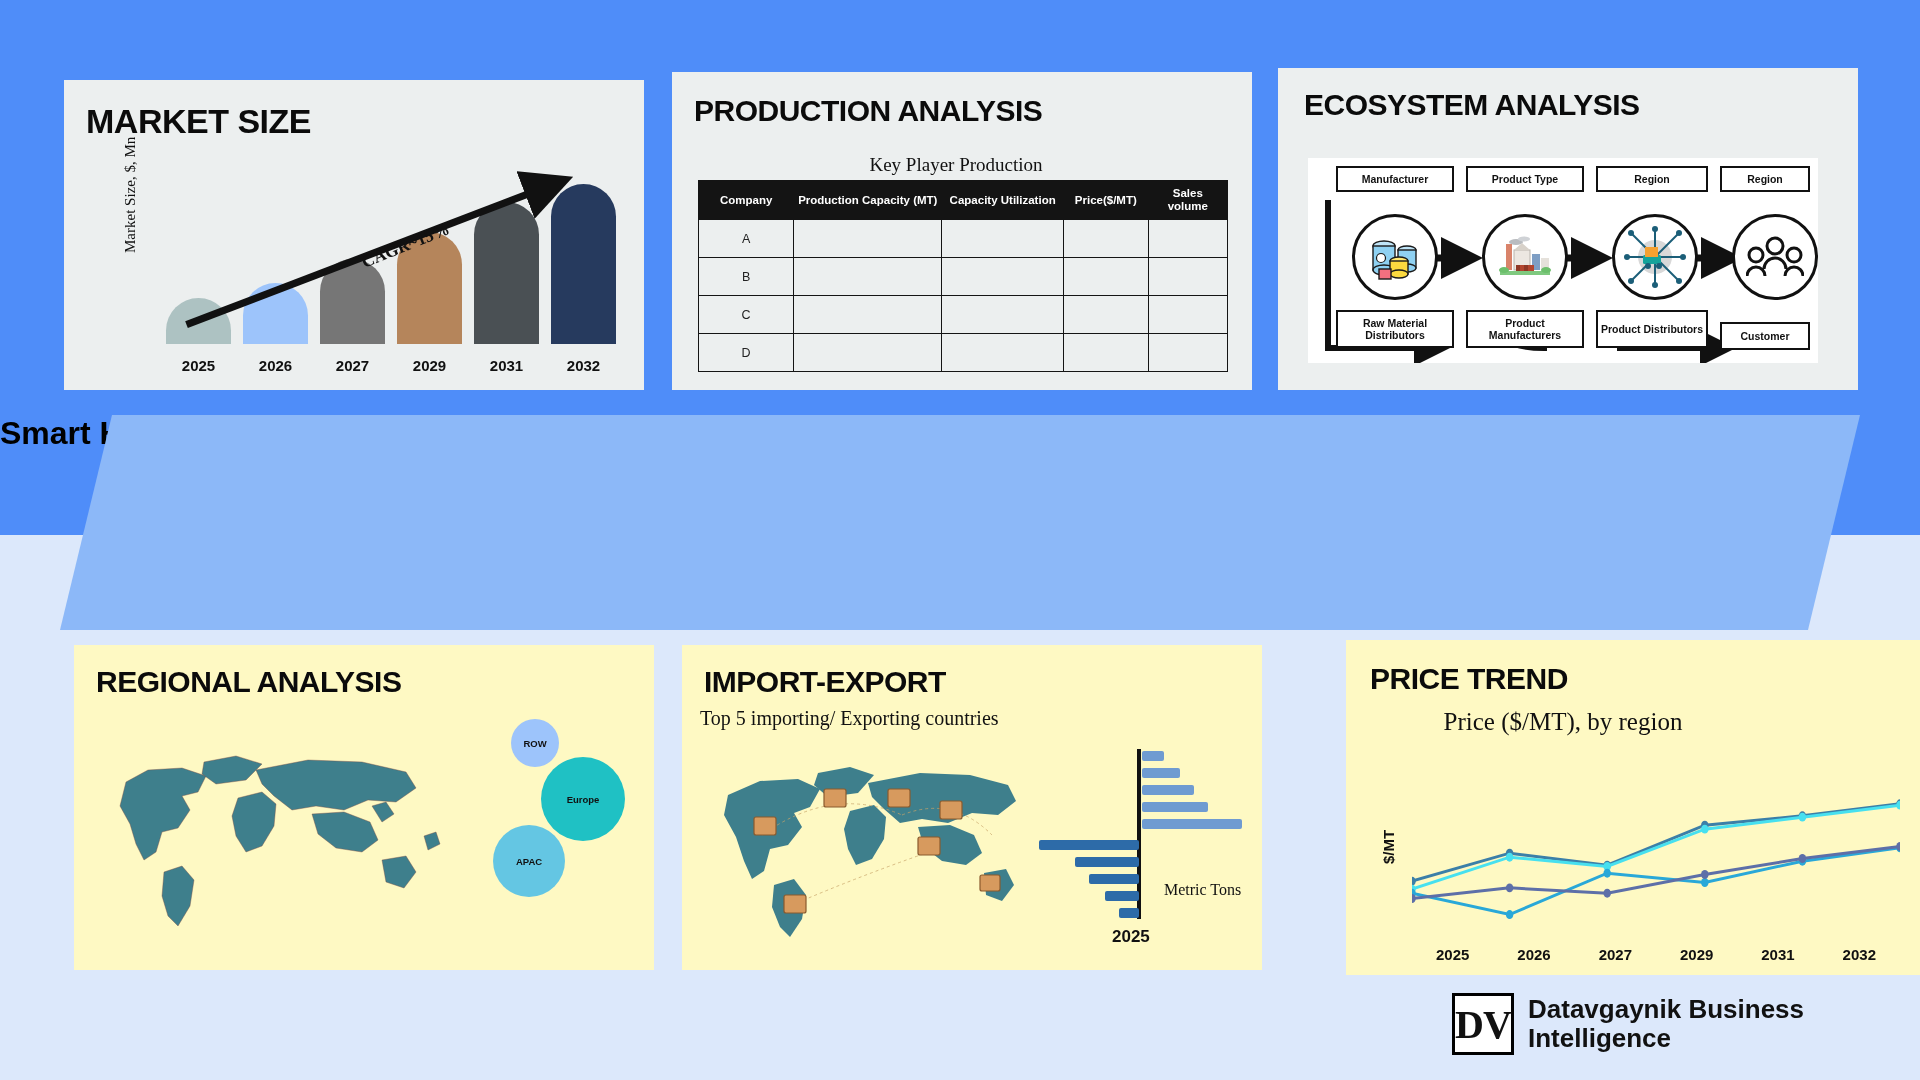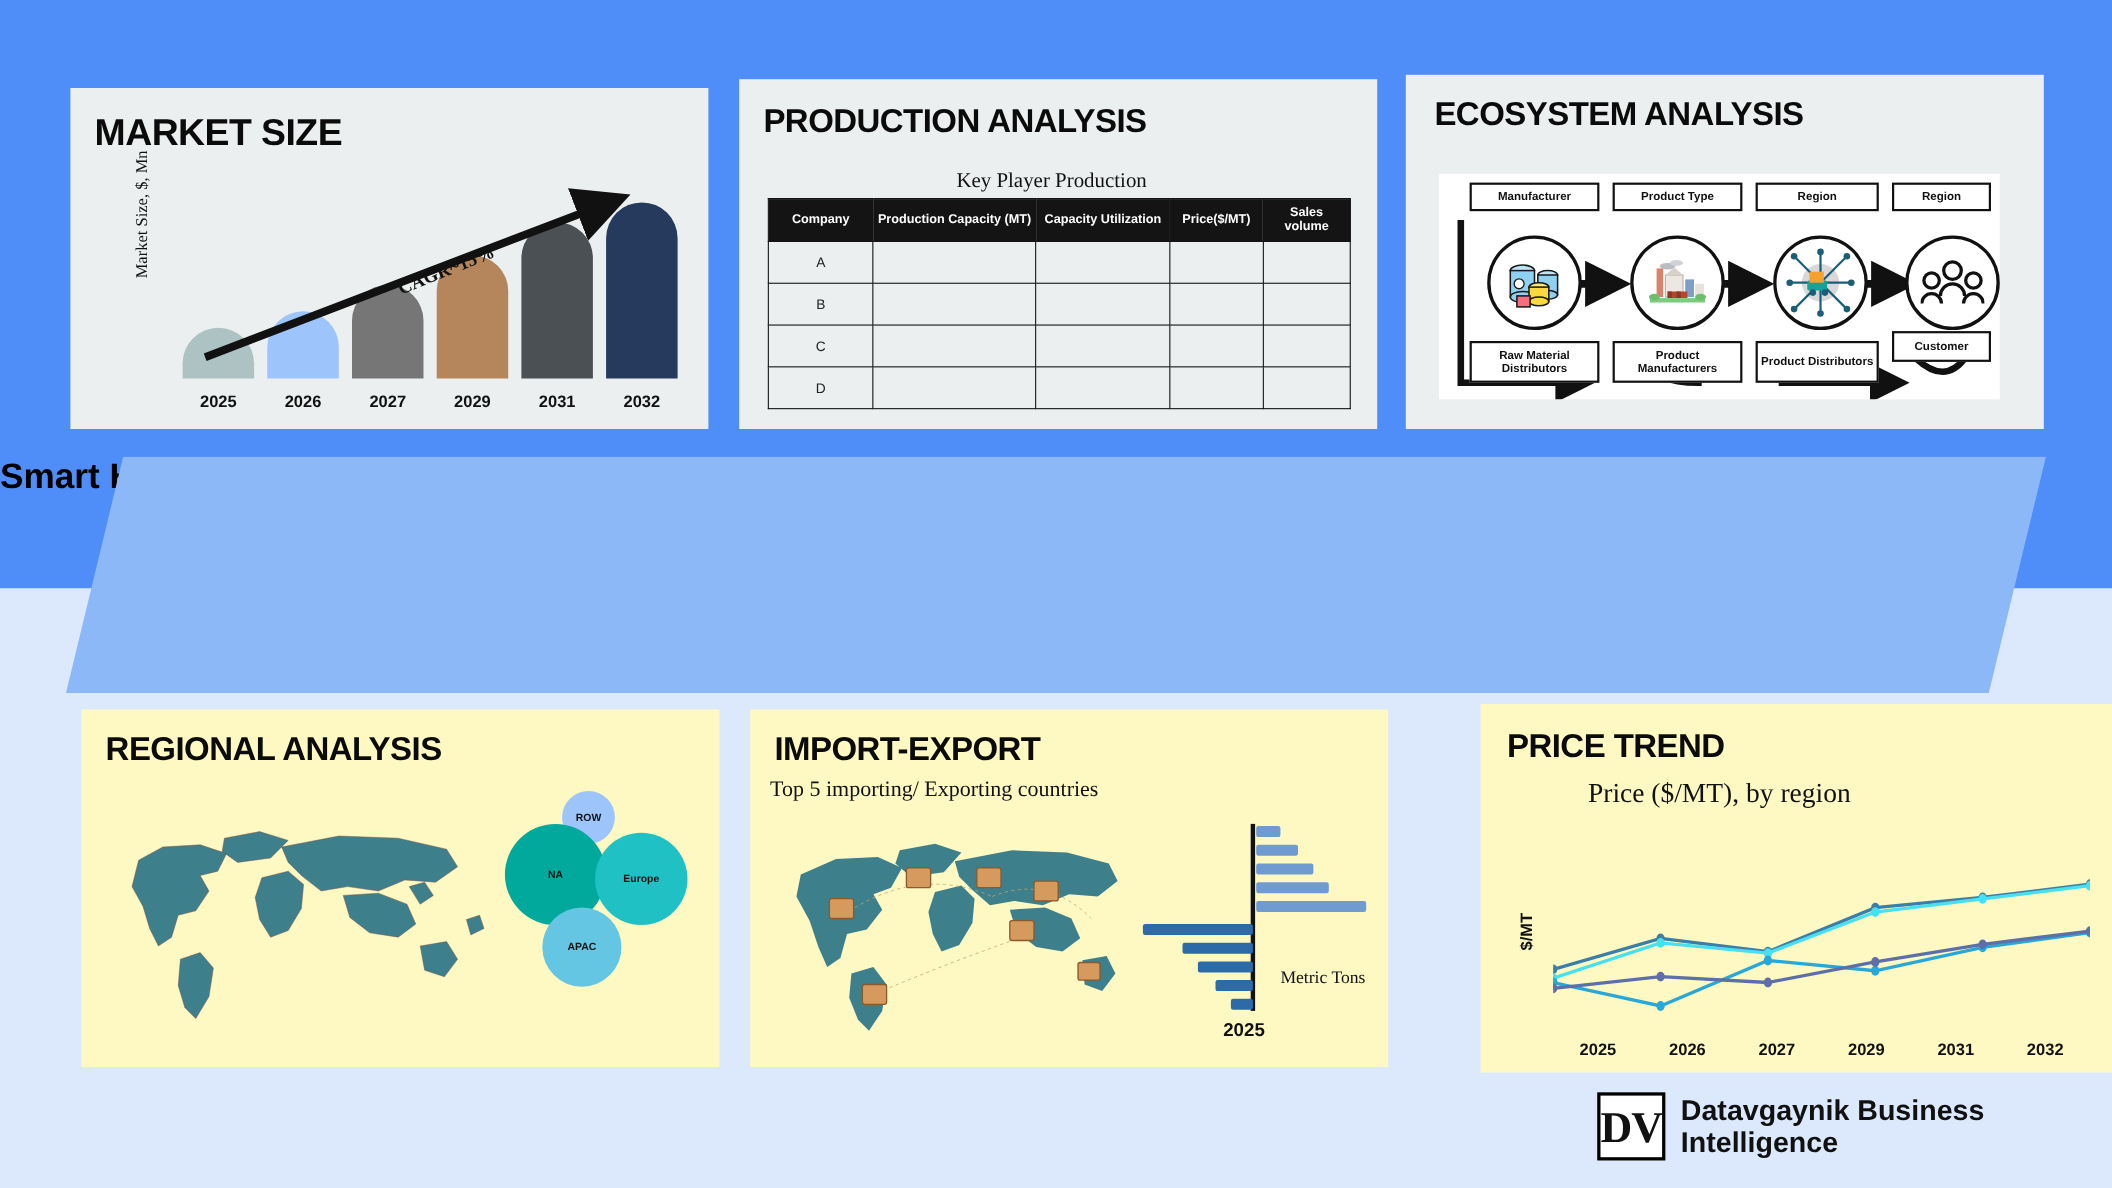--- a/index.html
+++ b/index.html
@@ -330,21 +330,21 @@
           <circle cx="10" cy="20" r="7" fill="none" stroke="#111" stroke-width="3"></circle>
           <path d="M1 41 a9 9 0 0 1 18 0" fill="none" stroke="#111" stroke-width="3"></path>
           <circle cx="48" cy="20" r="7" fill="none" stroke="#111" stroke-width="3"></circle>
           <path d="M39 41 a9 9 0 0 1 18 0" fill="none" stroke="#111" stroke-width="3"></path>
         </svg>
       </div>
 
       <div class="eco-box" style="left:28px;top:152px;width:118px;height:38px">Raw Material Distributors</div>
       <div class="eco-box" style="left:158px;top:152px;width:118px;height:38px">Product Manufacturers</div>
       <div class="eco-box" style="left:288px;top:152px;width:112px;height:38px">Product Distributors</div>
-      <div class="eco-box" style="left:412px;top:143px;width:90px;height:28px">Customer</div>
+      <div class="eco-box" style="left:412px;top:164px;width:90px;height:28px">Customer</div>
     </div>
   </div>
 
   <div class="banner-wrap">
     <div class="banner"></div>
     <h1>Smart Home Ventilation Systems Market Analysis</h1>
   </div>
 
   <div class="card-b" id="regional">
     <div class="card-title">REGIONAL ANALYSIS</div>
@@ -356,21 +356,20 @@
         <path d="M152 58 L176 52 L190 64 L188 86 L176 106 L160 112 L150 96 L146 76 Z"></path>
         <path d="M170 30 L222 20 L276 22 L320 32 L330 48 L310 62 L282 60 L258 70 L230 66 L206 70 L188 56 L176 44 Z"></path>
         <path d="M226 74 L258 72 L284 82 L292 100 L276 112 L250 108 L232 94 Z"></path>
         <path d="M296 120 L320 116 L330 132 L318 148 L300 142 Z"></path>
         <path d="M286 66 L300 62 L308 74 L296 82 Z"></path>
         <path d="M338 96 L350 92 L354 104 L342 110 Z"></path>
       </g>
     </svg>
     <div class="bubbles" id="bubbleGroup">
         <div class="bubble" style="width: 48px; height: 48px; left: 52px; top: 4px; background: rgb(157, 196, 251);">ROW</div>
-        <div class="bubble" style="width: 92px; height: 92px; left: 0px; top: 34px; background: rgb(1, 169, 156);">NA</div>
         <div class="bubble" style="width: 84px; height: 84px; left: 82px; top: 42px; background: rgb(31, 193, 196);">Europe</div>
         <div class="bubble" style="width: 72px; height: 72px; left: 34px; top: 110px; background: rgb(100, 198, 227);">APAC</div>
       </div>
   </div>
 
   <div class="card-b" id="import-export">
     <div class="card-title">IMPORT-EXPORT</div>
     <div class="card-sub">Top 5 importing/ Exporting countries</div>
     <svg class="ie-map" viewBox="0 0 340 185">
       <g fill="#3e7f8c">

